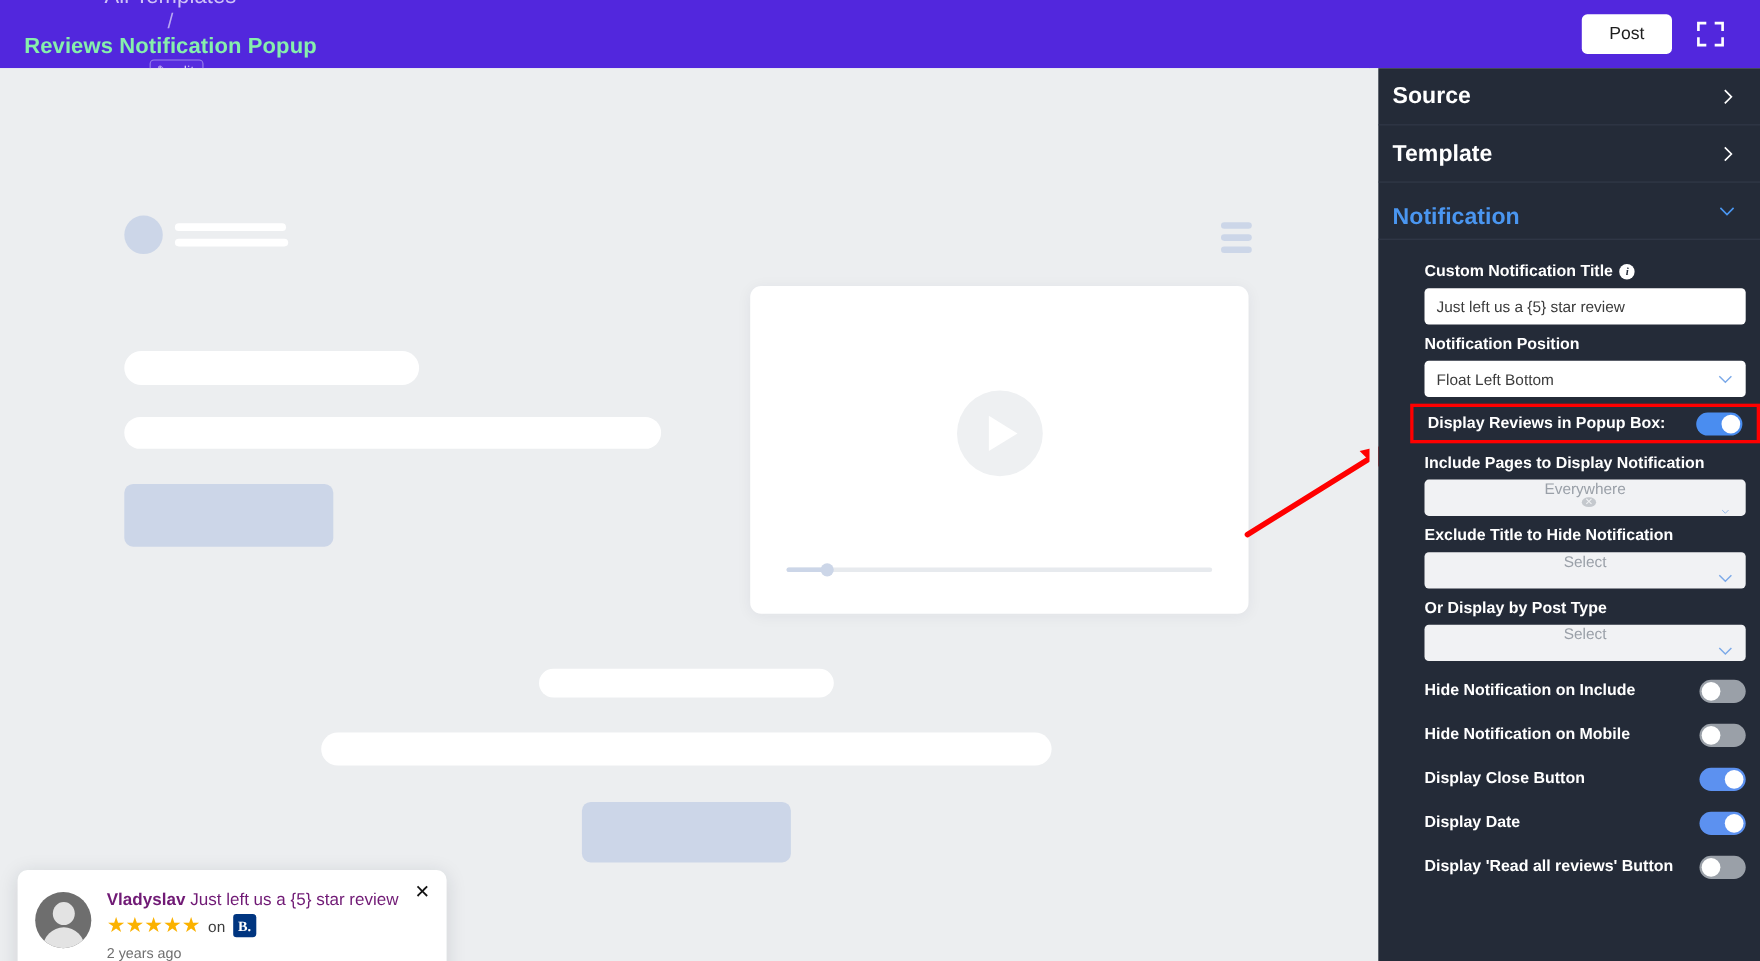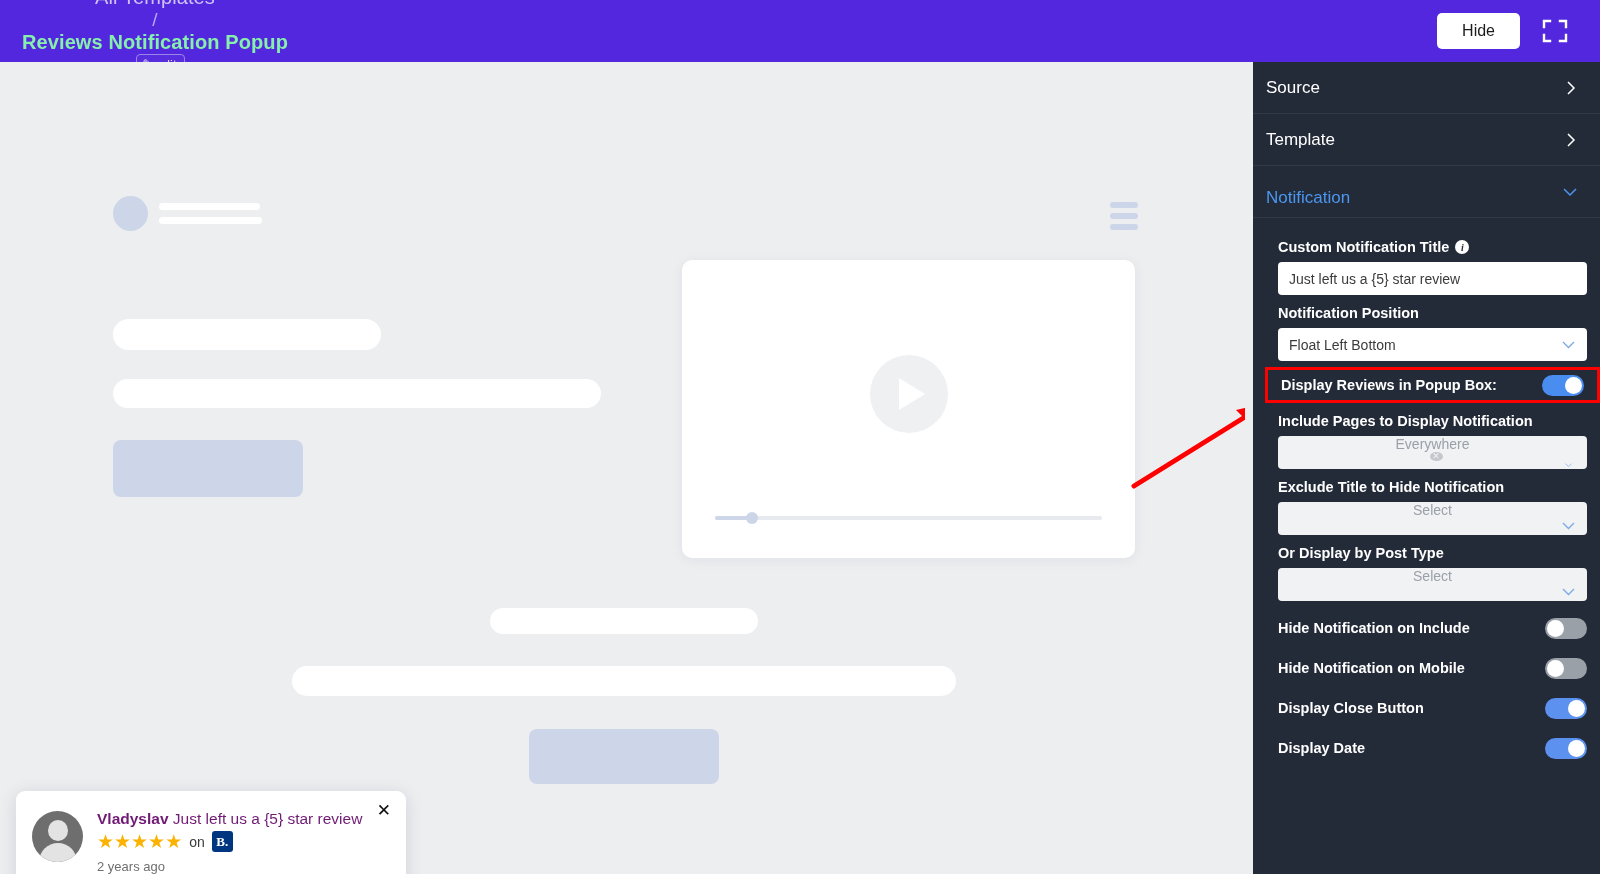--- a/index.html
+++ b/index.html
@@ -151,24 +151,24 @@
     width: 347px; height: 812px;
     background:#242b38;
     overflow:hidden;
   }
   .sb-section {
     height: 52px; display:flex; align-items:center;
     padding: 0 22px 0 13px;
     border-bottom: 1px solid #323a49;
     cursor:pointer;
   }
-  .sb-section .sb-title { font-size:17px; font-weight:400; color:#ffffff; }
+  .sb-section .sb-title { font-size:21px; font-weight:700; color:#ffffff; }
   .sb-section.active .sb-title { color:#4a96f0;margin-top:12px; }
   .sb-chevron { margin-left:auto; display:block; }
-  .sb-panel { padding: 11px 13px 0 25px; }
+  .sb-panel { padding: 11px 13px 0 13px; margin-left: 29px; }
   .field-label {
     font-size: 14.5px; font-weight:700; color:#ffffff;
     margin: 10px 0 7px 0; display:flex; align-items:center; gap:6px;
   }
   .info-dot {
     width:14px;height:14px;border-radius:50%;background:#ffffff;color:#242b38;
     font-size:10px;font-style:italic;font-weight:700;
     display:inline-flex;align-items:center;justify-content:center;
     font-family:"Liberation Serif",serif;
   }
@@ -225,21 +225,21 @@
     <div class="breadcrumb">
       <span class="crumb-root">All Templates</span>
       <span class="crumb-sep">/</span>
       <span class="crumb-current">Reviews Notification Popup</span>
       <span class="edit-chip">
         <span class="pencil">✎</span>
         <span>edit</span>
       </span>
     </div>
     <div class="topbar-right">
-      <button class="save-btn">Hide</button>
+      <button class="save-btn">Post</button>
       <svg class="fullscreen-icon" viewBox="0 0 26 26">
         <path d="M2 9 V3 H8 M18 3 H24 V9 M24 17 V23 H18 M8 23 H2 V17" fill="none" stroke="#ffffff" stroke-width="2.4" stroke-linecap="square"></path>
       </svg>
     </div>
   </div>
 
   <div class="preview">
 
     <div class="avatar-circle"></div>
     <div class="hdr-line1"></div>
@@ -400,17 +400,23 @@
         <span class="switch on">
             <span class="knob"></span>
           </span>
       </div>
       <div class="toggle-row">
         <span class="tr-label">Display Date</span>
         <span class="switch on">
             <span class="knob"></span>
           </span>
       </div>
+      <div class="toggle-row">
+        <span class="tr-label">Display 'Read all reviews' Button</span>
+        <span class="switch">
+            <span class="knob"></span>
+          </span>
+      </div>
 
     </div>
   </div>
 
 </div>
 
 </body></html>

